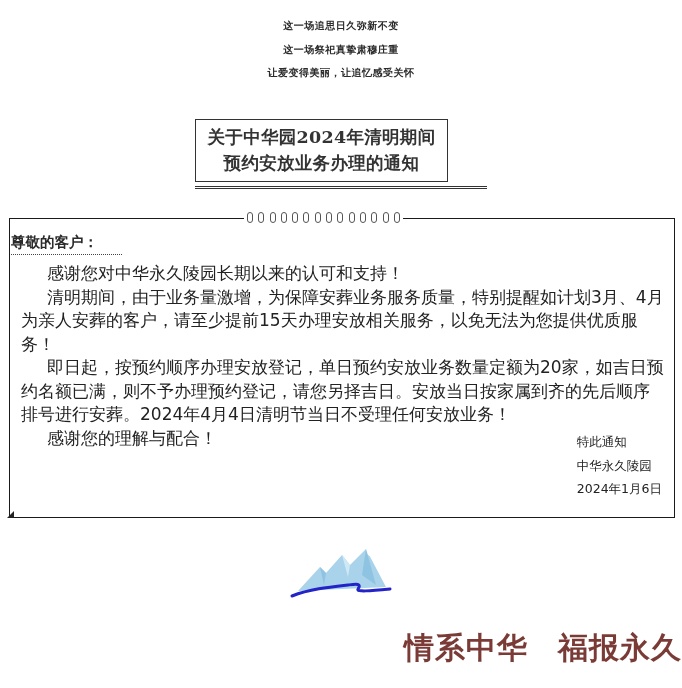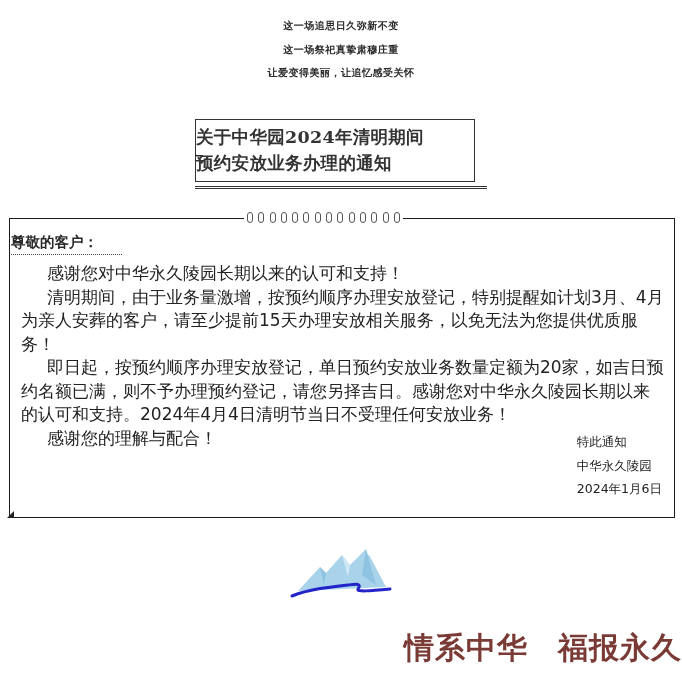--- a/index.html
+++ b/index.html
@@ -26,25 +26,25 @@
       font-size: 10px;
       font-weight: bold;
       line-height: 23.5px;
       color: #2b2b2b;
       letter-spacing: 0.5px;
     }
     .title-box {
       position: absolute;
       left: 195px;
       top: 119px;
-      width: 280px;
+      width: 253px;
       height: 63px;
       border: 1.5px solid #333333;
       box-sizing: border-box;
-      text-align: left;
+      text-align: center;
       padding-top: 4px;
     }
     .title-line {
       font-family: "DejaVu Serif", "Liberation Serif", serif;
       font-size: 17.5px;
       font-weight: bold;
       line-height: 26px;
       color: #333333;
       letter-spacing: 0.3px;
     }
@@ -186,22 +186,22 @@
   <div class="ring"></div>
   <div class="ring"></div>
   <div class="ring"></div>
   <div class="ring"></div>
 </div>
 
 <div class="greeting">尊敬的客户：</div>
 
 <div class="body-text">
   <p class="para">感谢您对中华永久陵园长期以来的认可和支持！</p>
-  <p class="para">清明期间，由于业务量激增，按预约顺序办理安放登记，特别提醒如计划3月、4月为亲人安葬的客户，请至少提前15天办理安放相关服务，以免无法为您提供优质服务！</p>
-  <p class="para">即日起，按预约顺序办理安放登记，单日预约安放业务数量定额为20家，如吉日预约名额已满，则不予办理预约登记，请您另择吉日。感谢您对中华永久陵园长期以来的认可和支持。2024年4月4日清明节当日不受理任何安放业务！</p>
+  <p class="para">清明期间，由于业务量激增，为保障安葬业务服务质量，特别提醒如计划3月、4月为亲人安葬的客户，请至少提前15天办理安放相关服务，以免无法为您提供优质服务！</p>
+  <p class="para">即日起，按预约顺序办理安放登记，单日预约安放业务数量定额为20家，如吉日预约名额已满，则不予办理预约登记，请您另择吉日。安放当日按家属到齐的先后顺序排号进行安葬。2024年4月4日清明节当日不受理任何安放业务！</p>
   <p class="para">感谢您的理解与配合！</p>
 </div>
 
 <div class="sign">
   <div>特此通知</div>
   <div>中华永久陵园</div>
   <div>2024年1月6日</div>
 </div>
 
 <div class="mountain">

